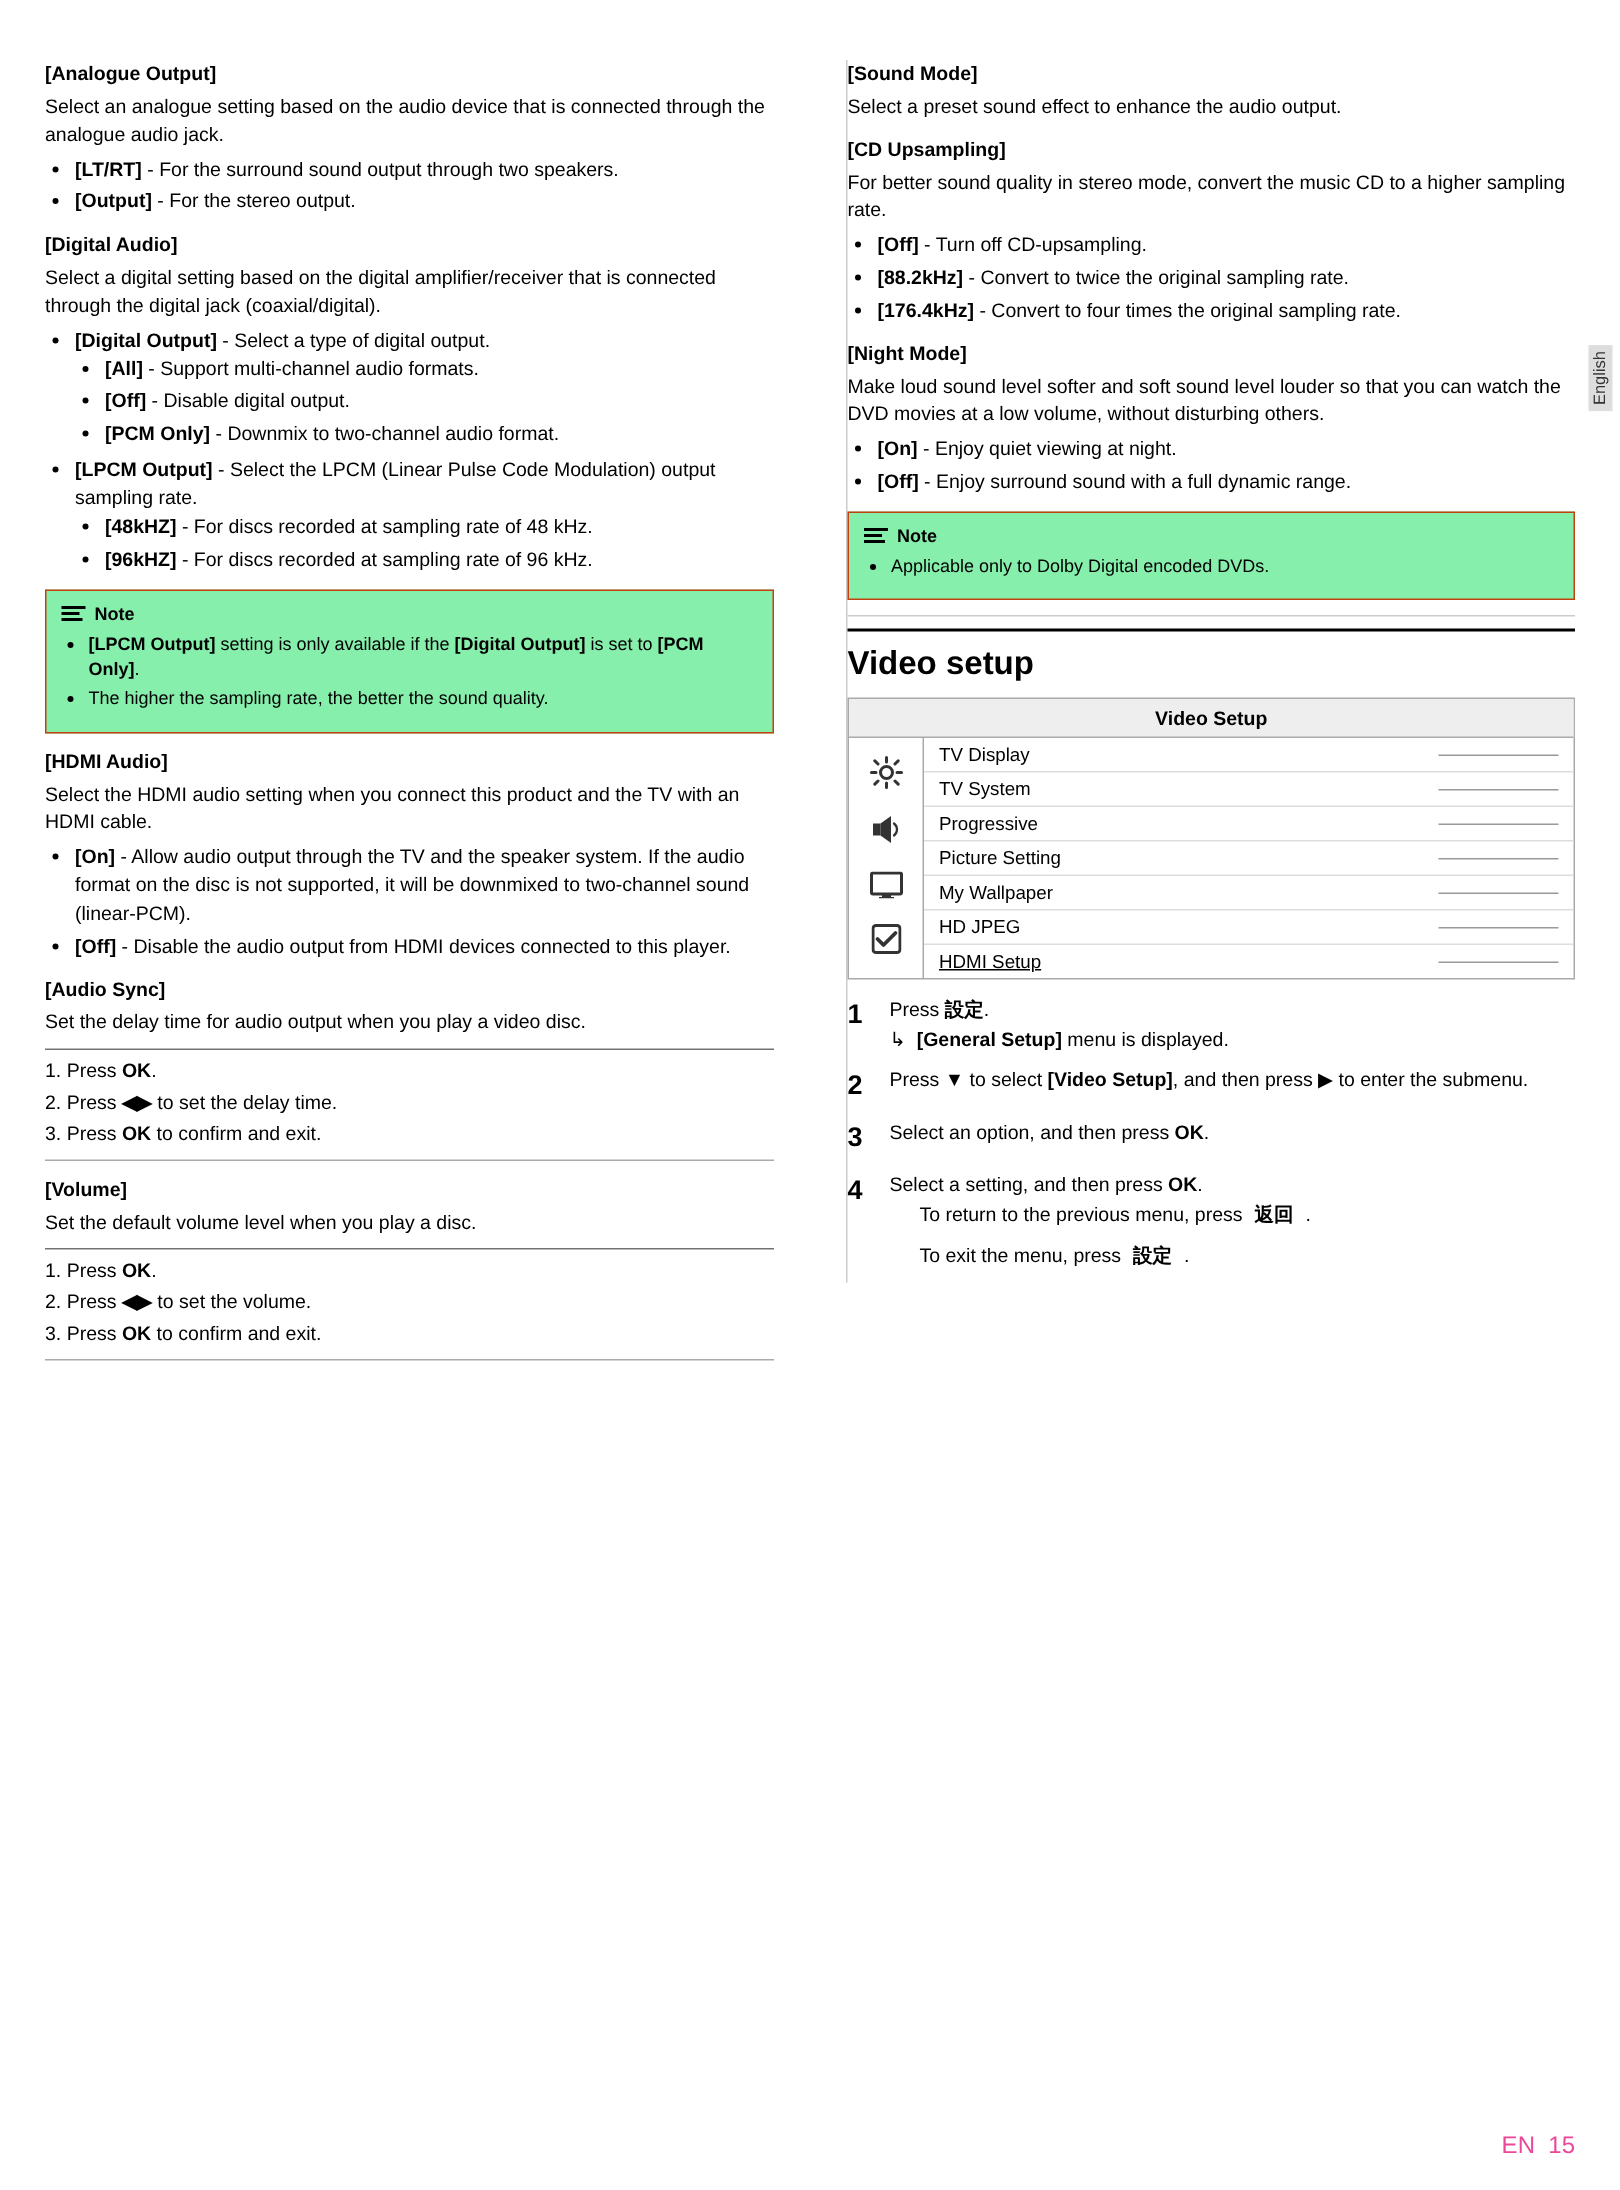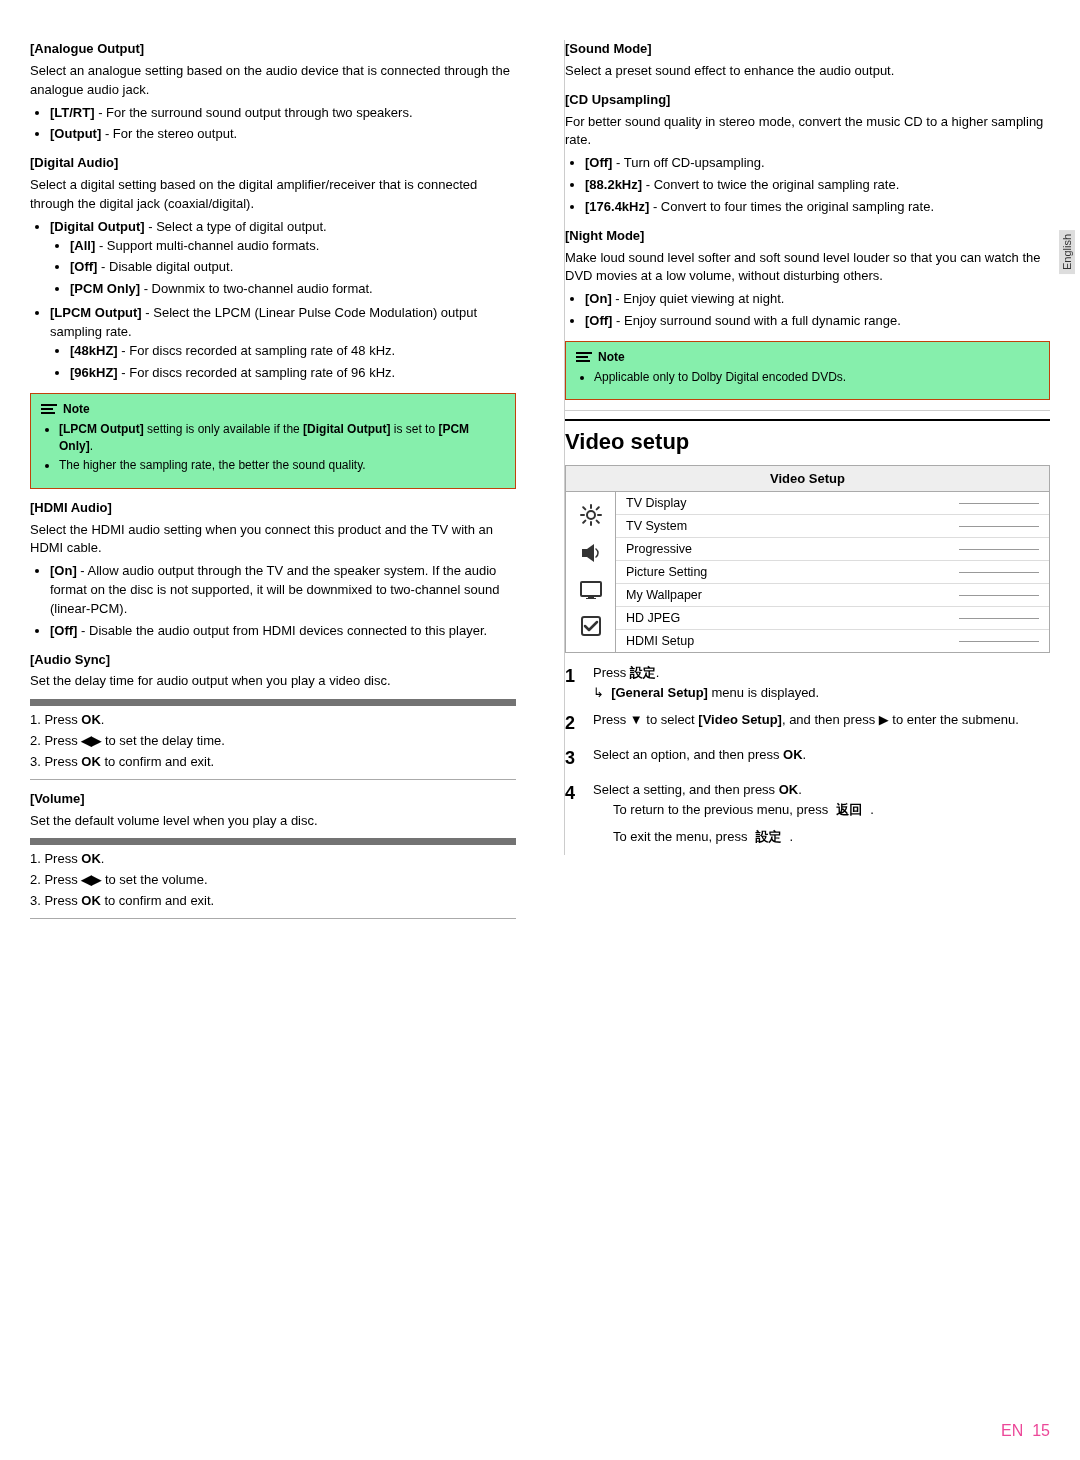--- a/index.html
+++ b/index.html
@@ -119,21 +119,21 @@
       margin-bottom: 2px;
     }
 
     .hr-line {
       border: none;
       border-top: 1px solid #ccc;
       margin: 8px 0;
     }
 
     .steps-block {
-      border-top: 7px solid #737373;
+      border-top: 1px solid #737373;
       border-bottom: 1px solid #aaa;
       padding: 5px 0;
       margin: 8px 0;
     }
 
     .steps-block p {
       margin-bottom: 2px;
     }
 
     .numbered-steps {
@@ -203,20 +203,21 @@
       display: flex;
       justify-content: space-between;
       align-items: center;
       padding: 4px 10px;
       border-bottom: 1px solid #ddd;
       font-size: 12.5px;
     }
 
     .menu-row:last-child {
       border-bottom: none;
+      text-decoration: underline;
     }
 
     .menu-row-line {
       width: 80px;
       height: 1px;
       background: #999;
       display: inline-block;
     }
 
     .page-number {

